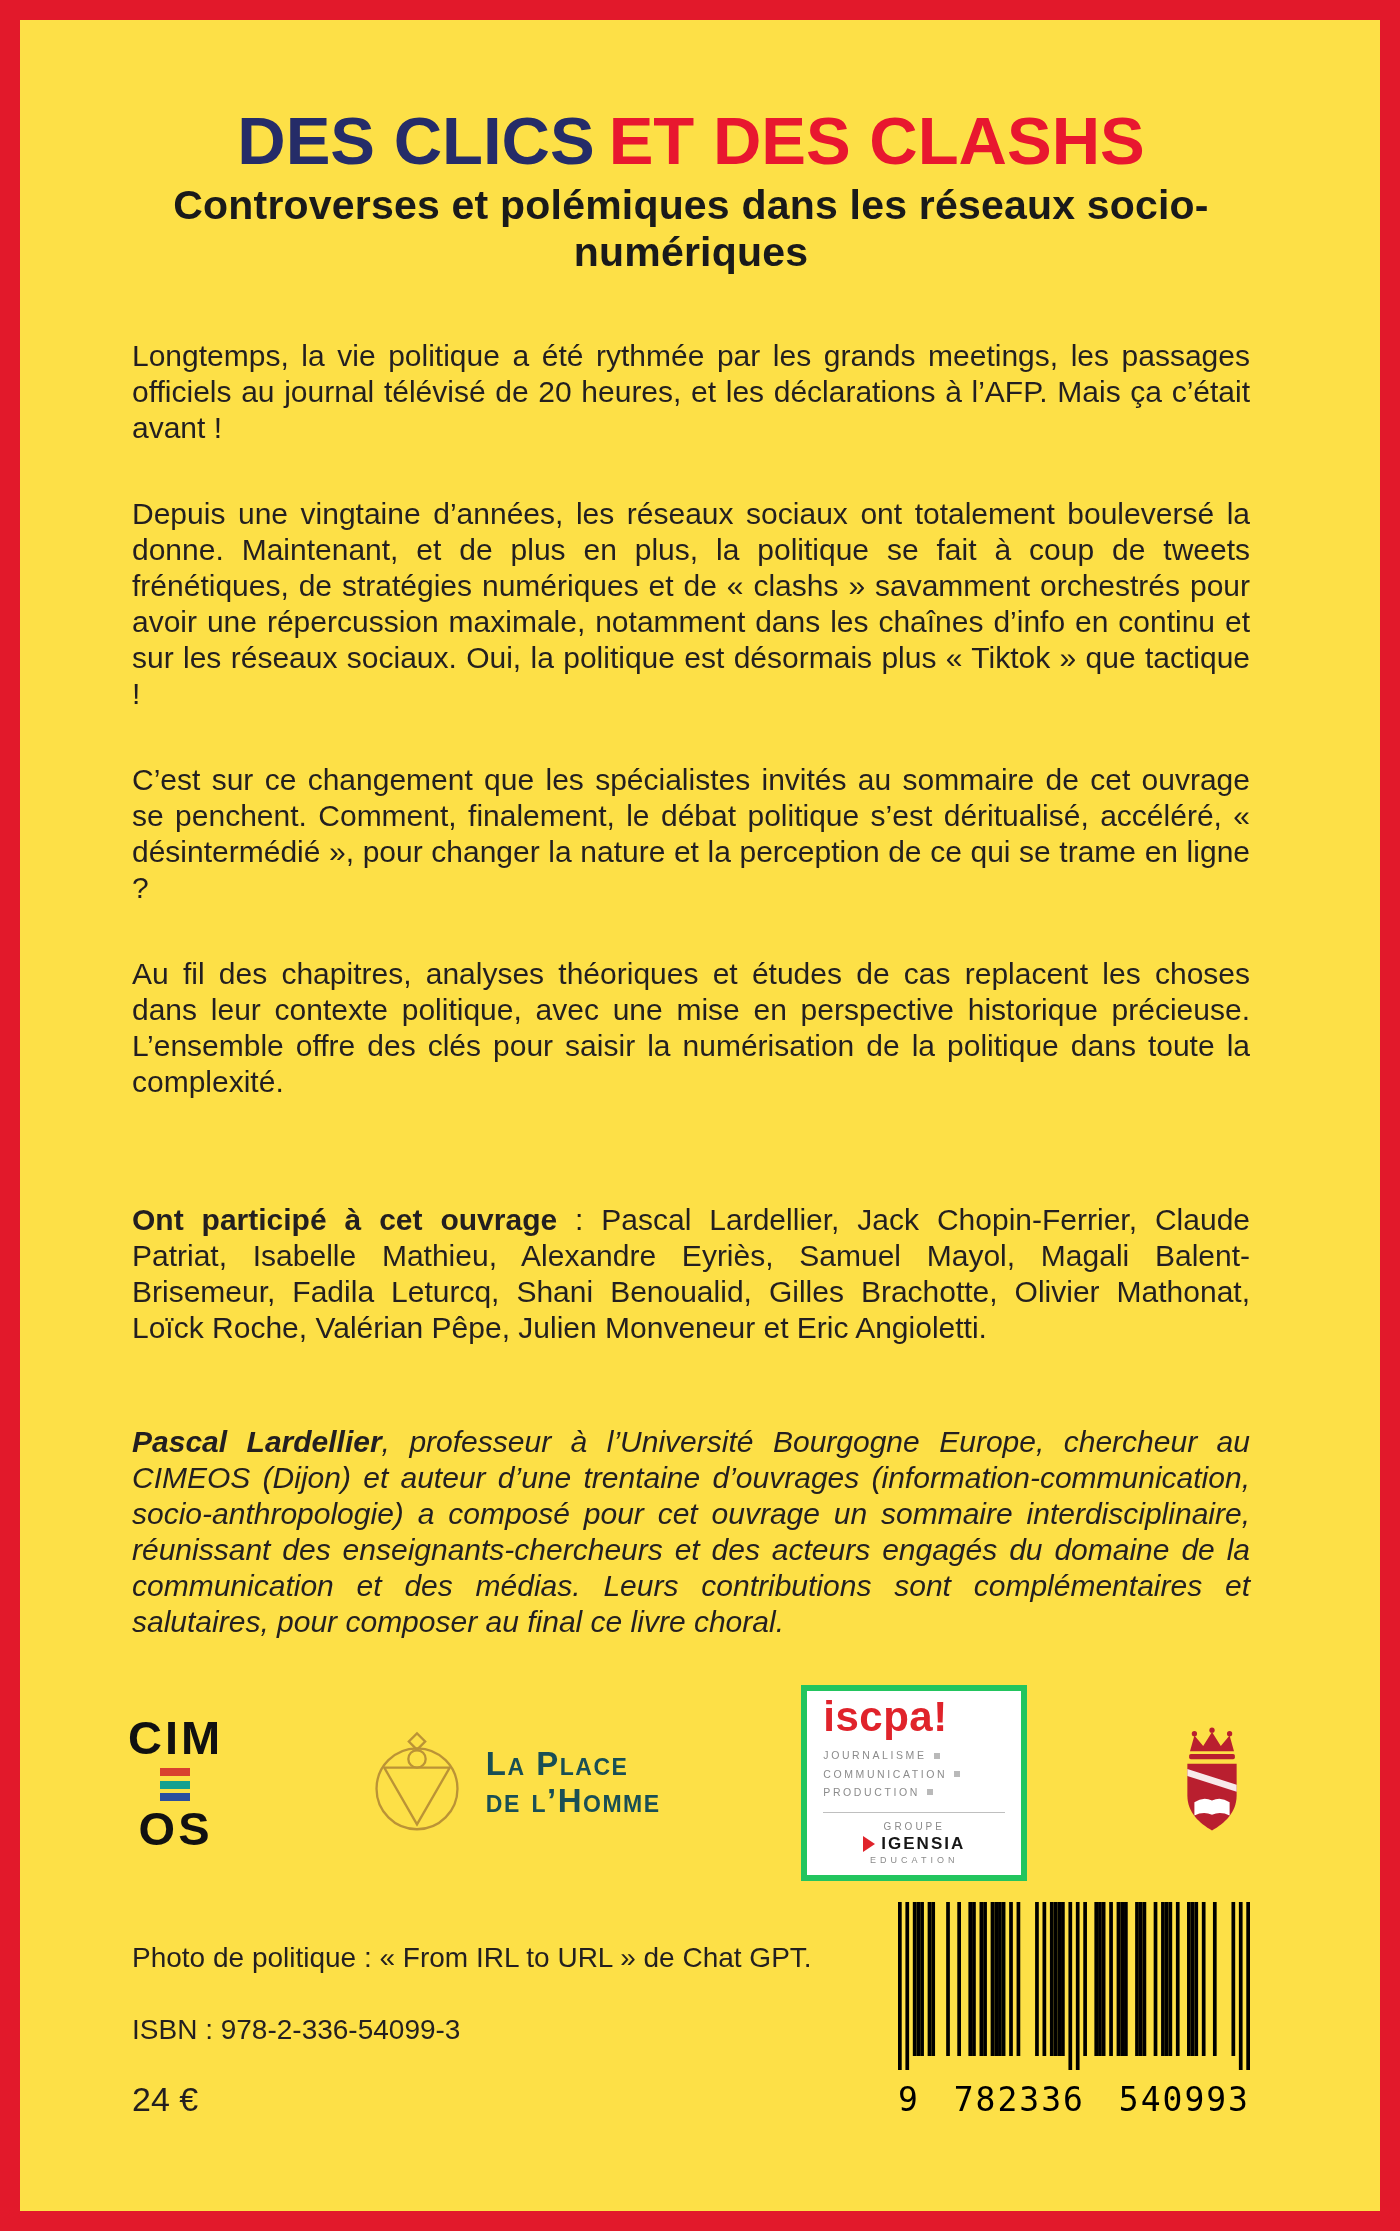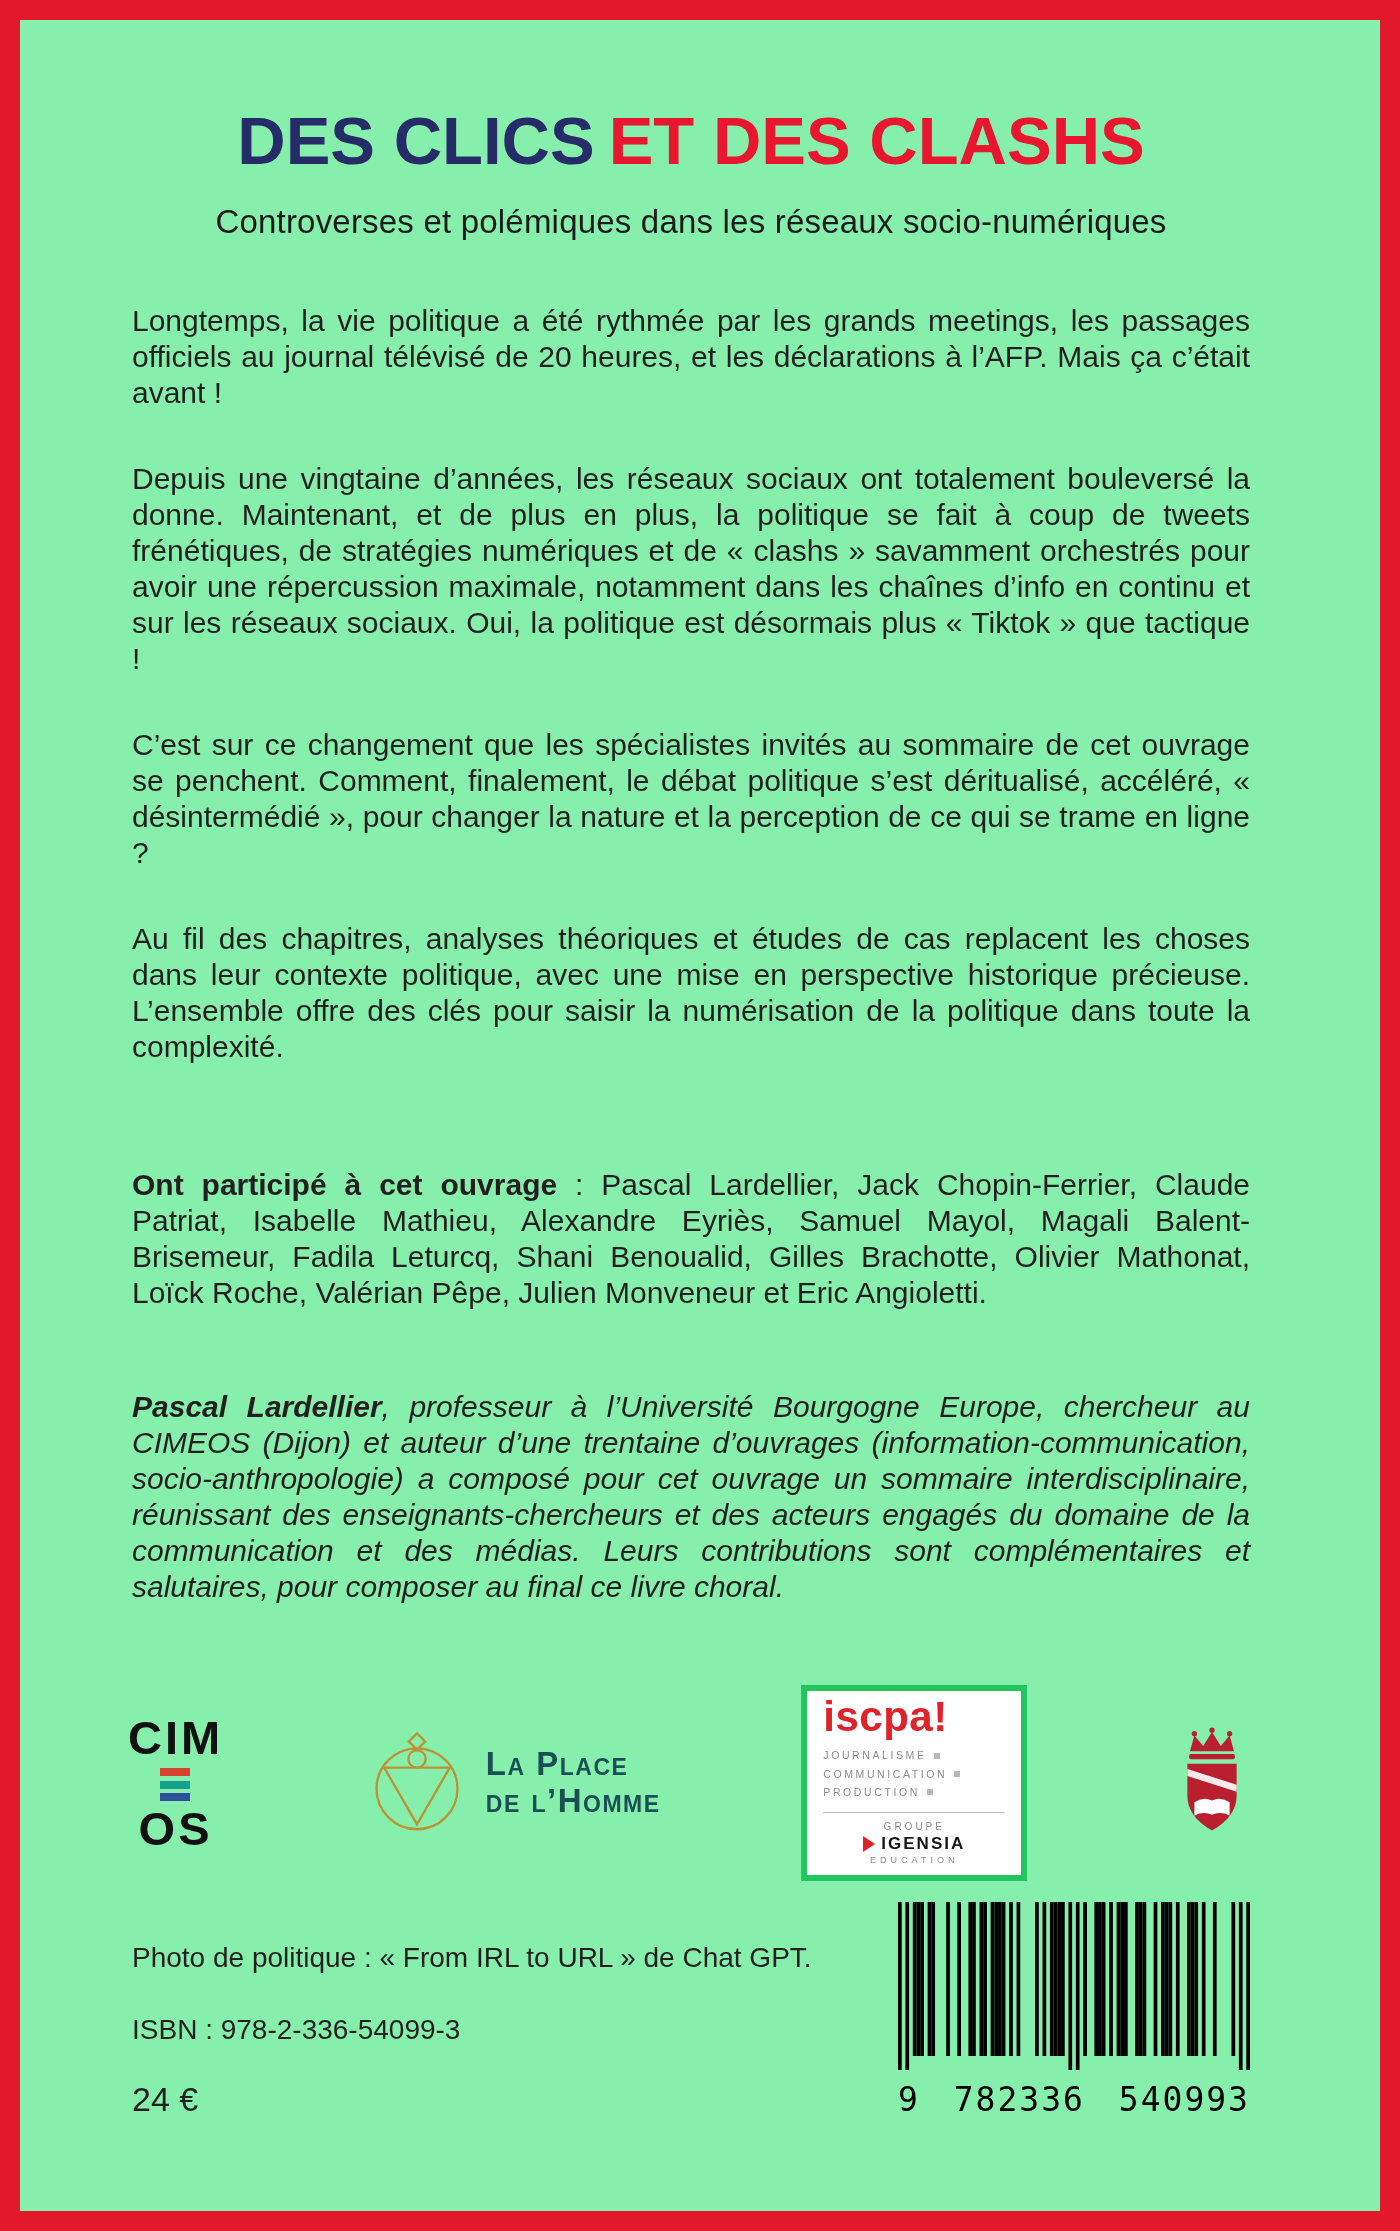--- a/index.html
+++ b/index.html
@@ -1,28 +1,28 @@
 <!DOCTYPE html>
 <html style="--frame-red: #e2192b; --title-blue: #252c68; --title-red: #e8172f; --body-text: #231f20; --gold: #bb9336; --teal: #194f55; --iscpa-red: #e0232b; --university-red: #b91f2f;"><head>
 <meta charset="utf-8">
 <style>
   html,body{margin:0;padding:0;background:#777;}
   .page{
     width:1400px;height:2231px;margin:0 auto;box-sizing:border-box;
     padding:20px;background:var(--frame-red,#e2192b);
     font-family:"Liberation Sans",sans-serif;color:var(--body-text,#231f20);
   }
-  .inner{position:relative;width:100%;height:100%;background:#86efac;overflow:hidden;}
+  .inner{position:relative;width:100%;height:100%;background:#fde047;overflow:hidden;}
   .content{padding:86px 130px 0 112px;}
 
   
   h1{margin:0;text-align:center;font-size:67px;font-weight:800;letter-spacing:0;line-height:1.05;}
   .t-blue{color:var(--title-blue,#252c68);}
   .t-red{color:var(--title-red,#e8172f);margin-left:14px;}
-  h2{margin:27px 0 0 0;text-align:center;font-size:33px;font-weight:400;color:#1a1a1a;letter-spacing:.2px;}
+  h2{margin:6px 0 0 0;text-align:center;font-size:41px;font-weight:700;color:#1a1a1a;letter-spacing:.2px;}
 
   
   .synopsis{margin-top:62px;font-size:30px;line-height:36px;text-align:justify;}
   .synopsis p{margin:0 0 50px 0;}
   .synopsis p:last-child{margin-bottom:6px;}
 
   .contributors{margin:102px 0 0 0;font-size:30px;line-height:36px;text-align:justify;}
   .contributors strong{font-weight:700;}
 
   .bio{margin:78px 0 0 0;font-size:30px;line-height:36px;text-align:justify;font-style:italic;}

